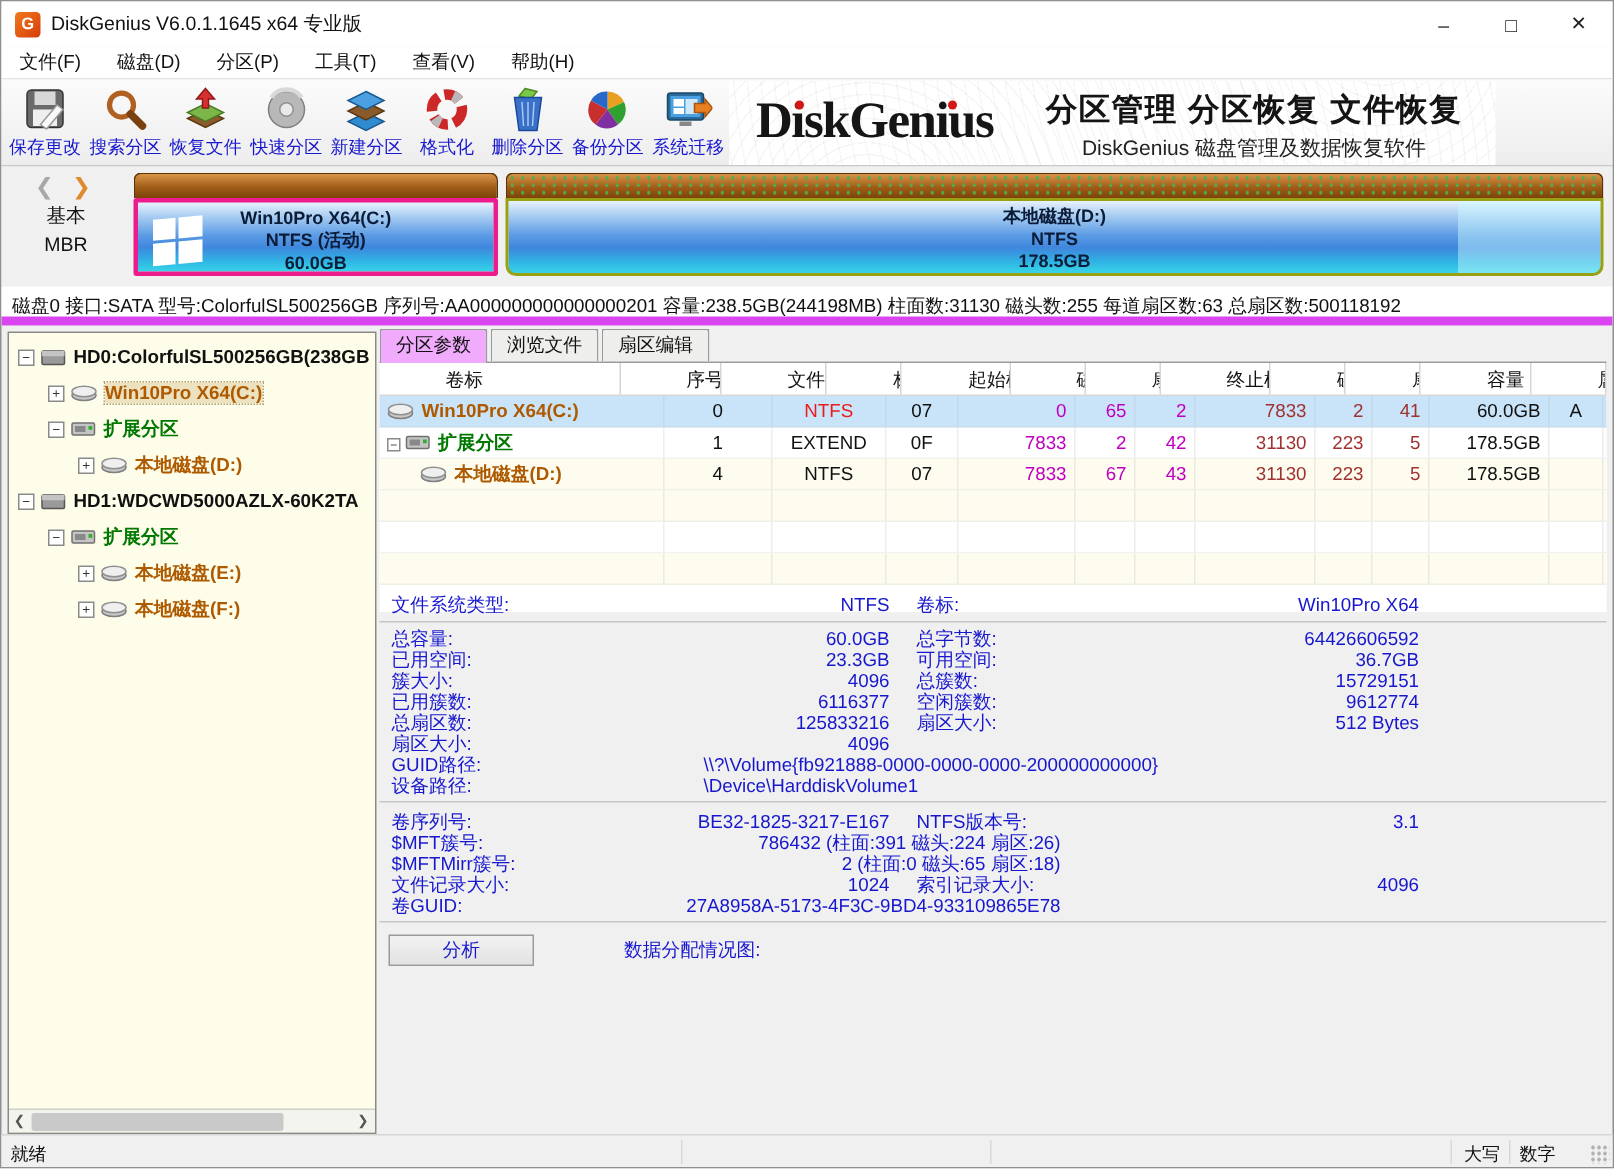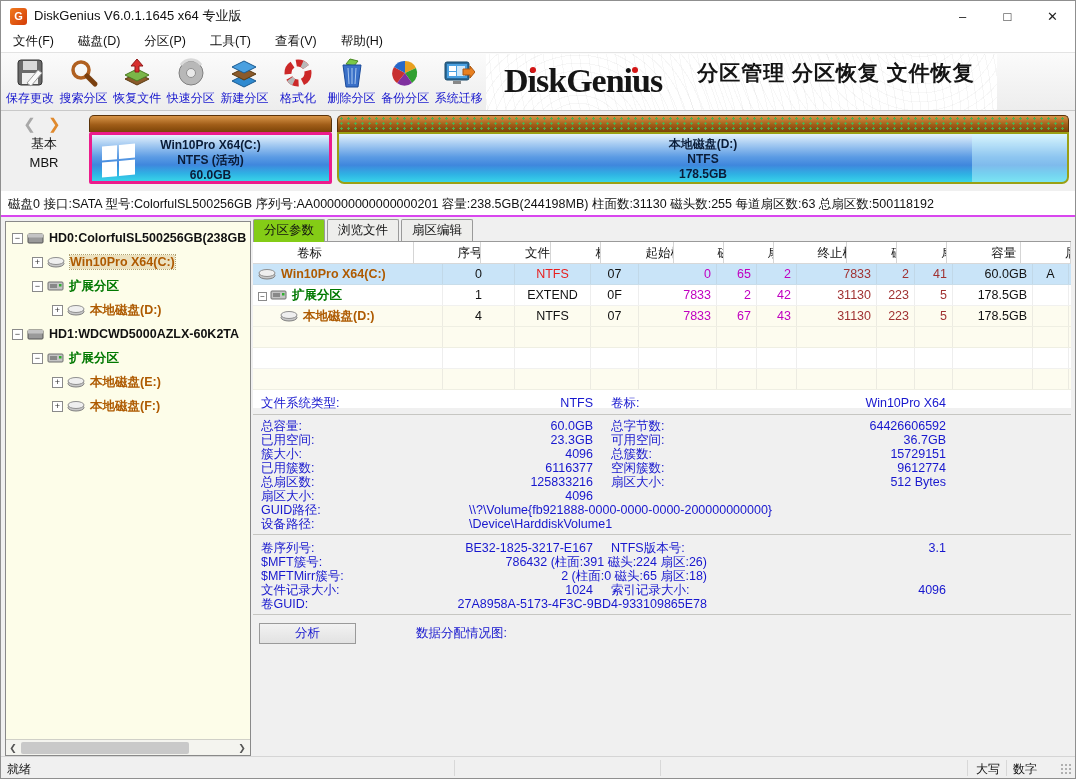--- a/index.html
+++ b/index.html
@@ -54,21 +54,21 @@
   .pblock.ext .pbody { border:2px solid #9aa014; border-radius:0 0 7px 7px; }
   .pline { line-height:15px; }
   .pbody .pad { height:3px; }
   .winlogo { position:absolute; left:10px; top:10px; width:33px; height:31px; display:grid;
     grid-template-columns:15px 16px; grid-template-rows:14px 15px; gap:2px; transform:skewY(-5deg); }
   .winlogo div { background:#fff; }
   .freecap { position:absolute; right:0; top:0; bottom:0; width:95px; background:rgba(205,250,255,0.45); }
 
   
   .diskinfo { position:absolute; left:0; top:190px; width:100%; height:26px; background:#fff;
-    border-bottom:2px solid #d946ef; line-height:26px; padding-left:7px; color:#111; font-size:12.5px; white-space:nowrap; }
+    border-bottom:6px solid #d946ef; line-height:26px; padding-left:7px; color:#111; font-size:12.5px; white-space:nowrap; }
 
   
   .tree { position:absolute; left:4px; top:220px; width:246px; height:535px; background:#fdfde9;
     border:1px solid #898989; overflow:hidden; }
   .tree-row { position:absolute; height:22px; display:flex; align-items:center; white-space:nowrap; }
   .ebox { width:11px; height:11px; border:1px solid #8a8a8a; background:#fff; font-size:9px; line-height:9px;
     text-align:center; color:#333; margin-right:4px; flex:none; }
   .ticn { margin-right:5px; flex:none; display:flex; }
   .tlab { font-weight:bold; font-size:12.5px; }
   .tlab.disk { color:#111; } .tlab.part { color:#ae5a00; } .tlab.ext { color:#007800; }
@@ -76,21 +76,21 @@
   .hscroll { position:absolute; left:0; bottom:0; width:244px; height:16px; background:#f4f4ef; border-top:1px solid #d0d0c8; display:flex; align-items:center; }
   .harrow { width:14px; text-align:center; color:#555; font-size:9px; }
   .hthumb { position:absolute; left:15px; width:168px; height:12px; background:#c9c9c9; border-radius:2px; }
   .harrow.right { position:absolute; right:1px; }
 
   
   .pane { position:absolute; left:252px; top:218px; width:820px; height:539px; }
   .tabs { position:absolute; left:0; top:0; height:22px; display:flex; }
   .tab { padding:0 10px; margin-right:2px; line-height:20px; font-size:12.5px; color:#111;
     border:1px solid #9a9a9a; border-bottom:none; background:#eeeeec; border-radius:2px 2px 0 0; }
-  .tab.active { background:#84cc16; height:23px; position:relative; z-index:3; }
+  .tab.active { background:#f0abfc; height:23px; position:relative; z-index:3; }
 
   .ptable { position:absolute; left:0; top:22px; width:818px; height:167px; background:#fff; border-top:1px solid #9a9a9a; }
   .trow { display:flex; height:21px; }
   .trow.head { height:22px; border-bottom:1px solid #d8d8d8; }
   .tcell { height:100%; line-height:21px; font-size:12.5px; color:#111; overflow:hidden; white-space:nowrap;
     border-right:1px solid rgba(160,160,160,0.18); padding:0 5px; }
   .head .tcell { text-align:center; line-height:22px; border-right:1px solid #d5d5d5;padding-left:44px; }
   .num { text-align:right; } .ctr { text-align:center; }
   .c-start { color:#c000c0; } .c-end { color:#a03232; } .c-red { color:#e81e1e; }
   .vol-orange { color:#ae5a00; font-weight:bold; } .vol-green { color:#007800; font-weight:bold; }
@@ -150,20 +150,21 @@
       <span class="menu-item">帮助(H)</span>
     </div>
 
   <div class="toolbar" id="toolbar">
     <div class="banner">
       <div class="bannerlogo">DiskGenius</div>
       <div class="idot" style="left:44px;"></div>
       <div class="idot" style="left:146px;"></div>
       <div class="banner-right">
         <div class="banner-line1">分区管理 分区恢复 文件恢复</div>
+        <div class="banner-line2">DiskGenius 磁盘管理及数据恢复软件</div>
       </div>
     </div>
   <div class="tbtn" style="left: 2px;">
         <span class="ticon">
           <svg width="32" height="32">
             <rect x="4" y="3" width="24" height="25" rx="3" fill="#6a6a6a" stroke="#333"></rect>
             <rect x="9" y="4" width="14" height="9" fill="#d8d8d8"></rect>
             <rect x="8" y="16" width="16" height="11" fill="#efefef"></rect>
             <polygon points="13,26 24,13 28,16 17,29" fill="#fafafa" stroke="#999"></polygon>
           </svg>

